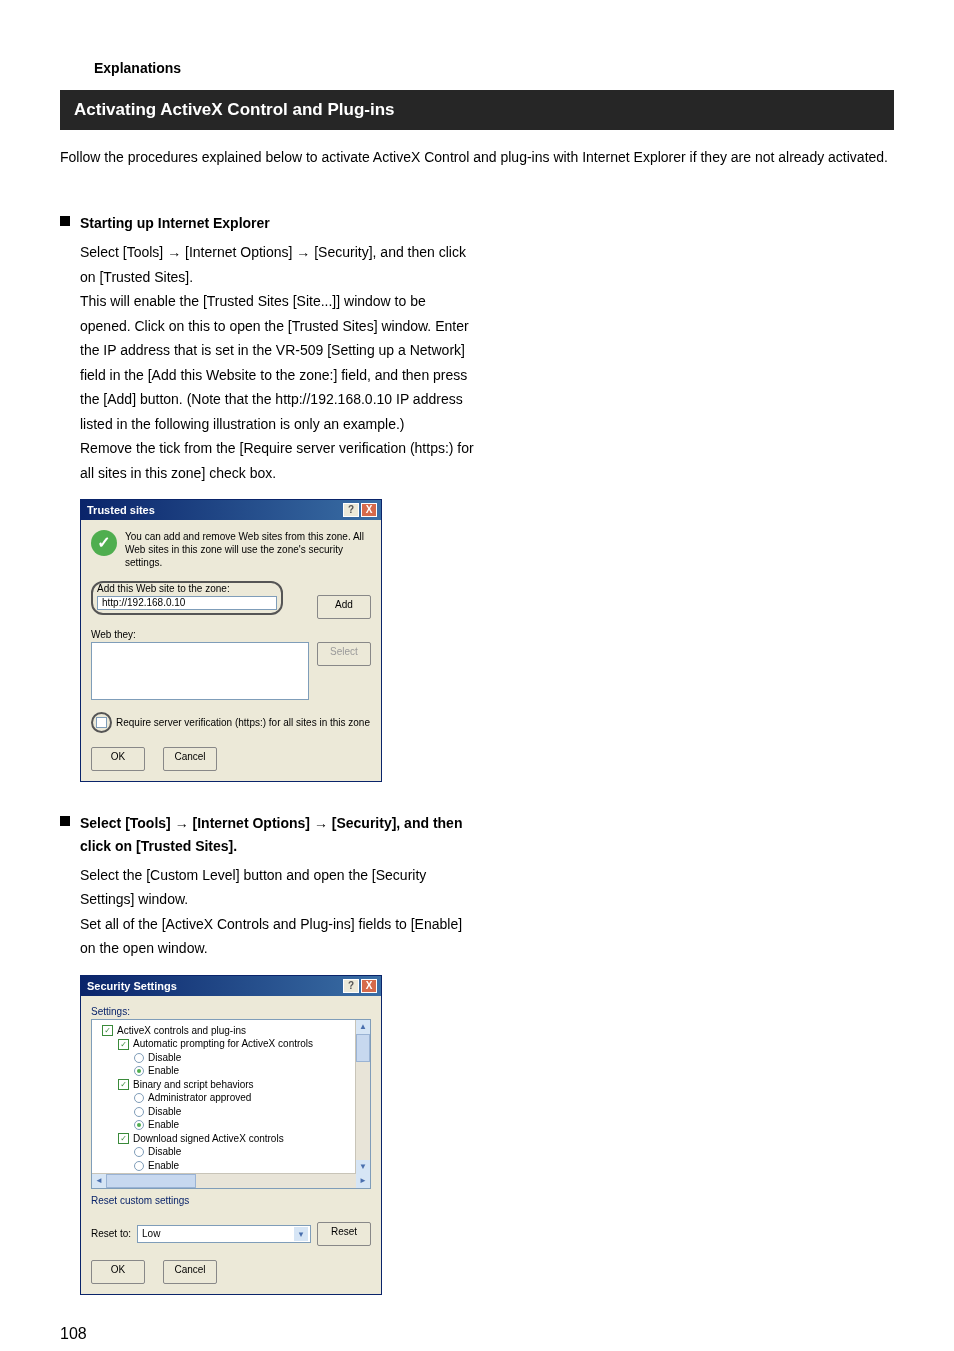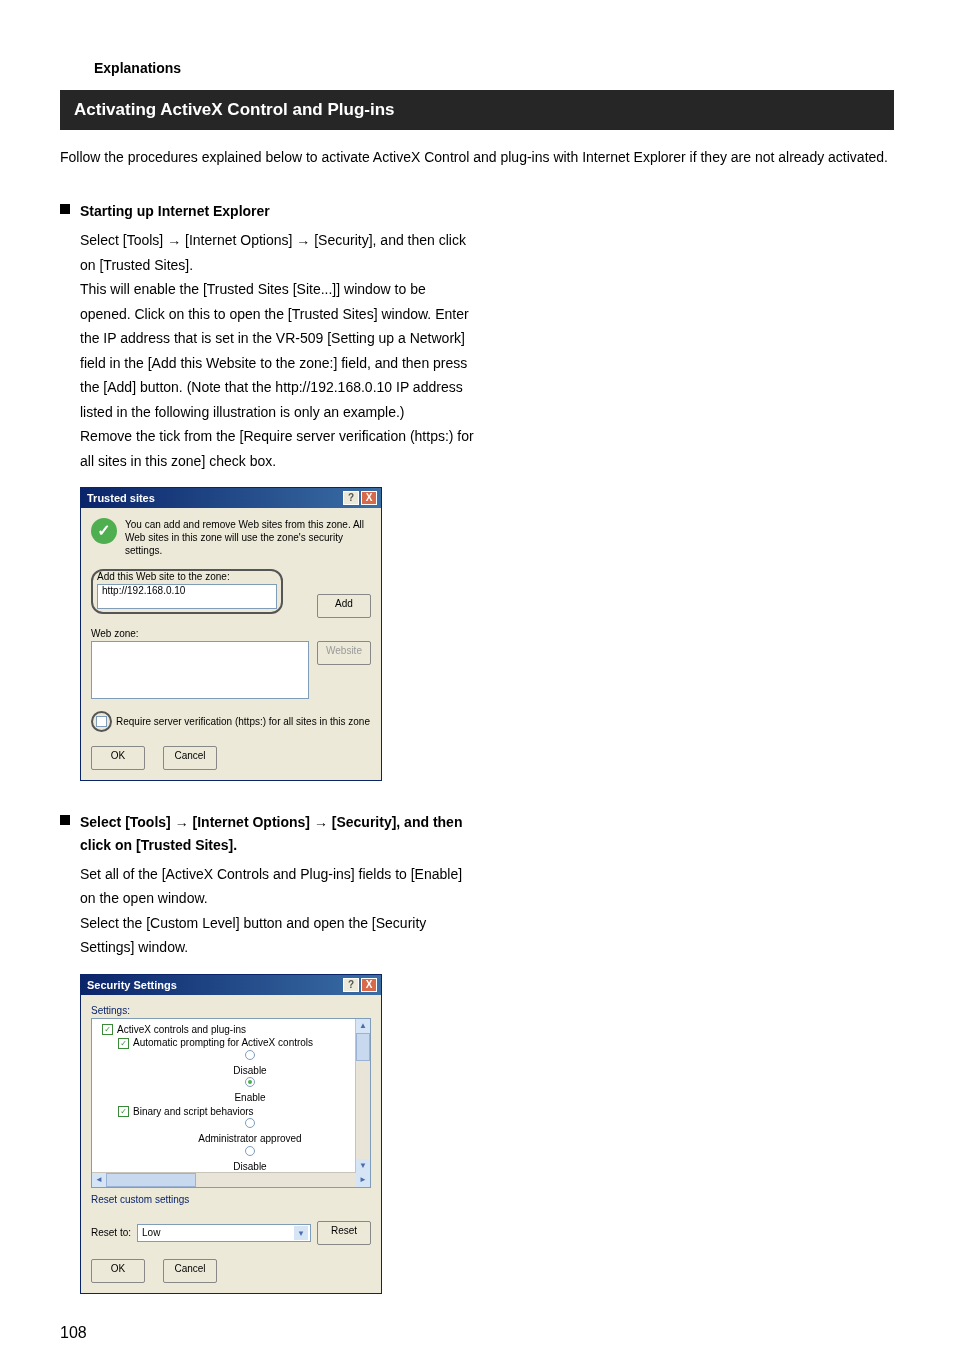--- a/index.html
+++ b/index.html
@@ -25,21 +25,21 @@
     background: #262626;
     color: #fff;
     font-weight: bold;
     font-size: 17px;
     padding: 10px 14px;
     margin-bottom: 16px;
   }
   .intro {
     font-size: 14px;
     line-height: 1.7;
-    margin-bottom: 30px;
+    margin-bottom: 42px;
   }
   .column {
     width: 420px;
   }
   .bullet-row {
     display: flex;
     align-items: flex-start;
     margin-bottom: 6px;
   }
   .square {
@@ -143,21 +143,21 @@
   .input-row {
     display: flex;
     gap: 8px;
     align-items: center;
     margin-bottom: 10px;
   }
   .win-input {
     flex: 1;
     border: 1px solid #7f9db9;
     background: #fff;
-    height: 25px;
+    height: 14px;
     padding: 0 4px;
     font-size: 10px;
     box-sizing: border-box;
   }
   .win-btn {
     border: 1px solid #888;
     background: #ece9d8;
     height: 24px;
     min-width: 54px;
     font-size: 10px;
@@ -226,21 +226,21 @@
     flex:1;
     overflow:hidden;
   }
   .tree-node {
     display: flex;
     align-items: center;
     gap: 4px;
   }
   .lvl1 { margin-left: 6px; }
   .lvl2 { margin-left: 22px; }
-  .lvl3 { margin-left: 38px; flex-direction: column; }
+  .lvl3 { margin-left: 38px; }
   .gear {
     width: 11px;
     height: 11px;
     border: 1px solid #3a8a3a;
     box-sizing: border-box;
     background: #fff;
     color: #3a8a3a;
     font-size: 8px;
     line-height: 9px;
     text-align: center;
@@ -400,24 +400,24 @@
         </div>
         <div class="oval-highlight">
           <div class="field-label">Add this Web site to the zone:</div>
           <div class="input-row" style="margin-bottom:0;">
             <div class="win-input" style="width:180px; flex:0 0 auto;">http://192.168.0.10</div>
           </div>
         </div>
         <div style="display:flex; justify-content:flex-end; margin-top:-20px; margin-bottom:10px;">
           <div class="win-btn">Add</div>
         </div>
-        <div class="field-label">Web zone:</div>
+        <div class="field-label">Web they:</div>
         <div class="list-row">
           <div class="listbox" style="flex:1;"></div>
-          <div class="win-btn disabled">Website</div>
+          <div class="win-btn disabled">Select</div>
         </div>
         <div class="checkbox-row">
           <div class="oval-check">
             <div class="checkbox"></div>
           </div>
           <span>Require server verification (https:) for all sites in this zone</span>
         </div>
         <div class="dlg-footer">
           <div class="win-btn">OK</div>
           <div class="win-btn">Cancel</div>
@@ -425,22 +425,22 @@
       </div>
     </div>
 
     <div class="bullet-row">
       <div class="square"></div>
       <div class="bullet-title">
         <span>Select [Tools] </span><span class="arrow">→</span><span> [Internet Options] </span><span class="arrow">→</span><span> [Security], and then click on [Trusted Sites].</span>
       </div>
     </div>
     <div class="bullet-body">
+      <div>Select the [Custom Level] button and open the [Security Settings] window.</div>
       <div>Set all of the [ActiveX Controls and Plug-ins] fields to [Enable] on the open window.</div>
-      <div>Select the [Custom Level] button and open the [Security Settings] window.</div>
     </div>
 
     <div class="dlg">
       <div class="dlg-title">
         <span>Security Settings</span>
         <div class="dlg-title-btns">
           <div class="dlg-title-btn">?</div>
           <div class="dlg-title-btn close">X</div>
         </div>
       </div>

